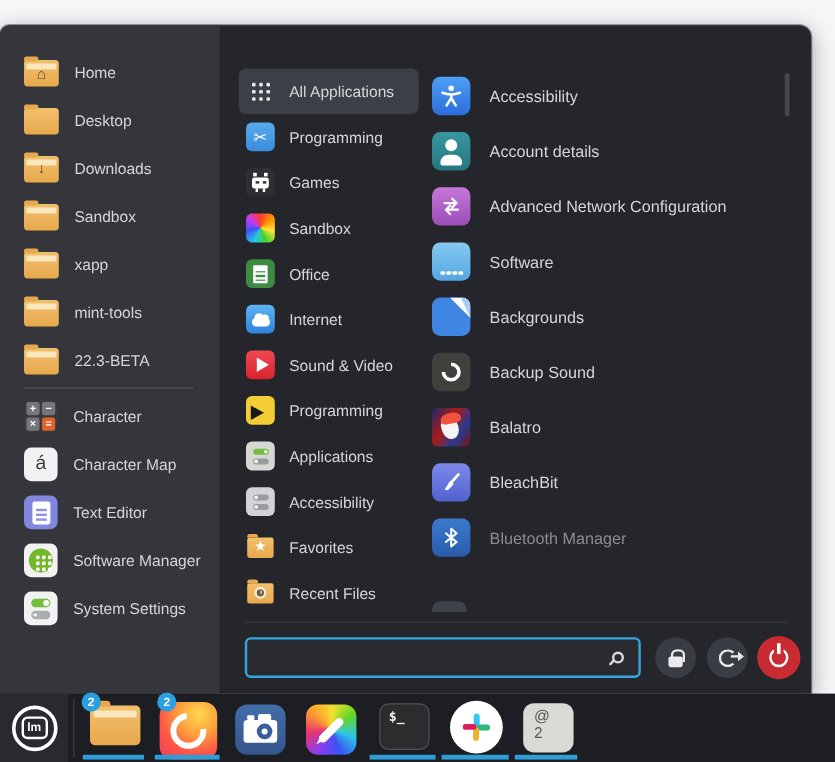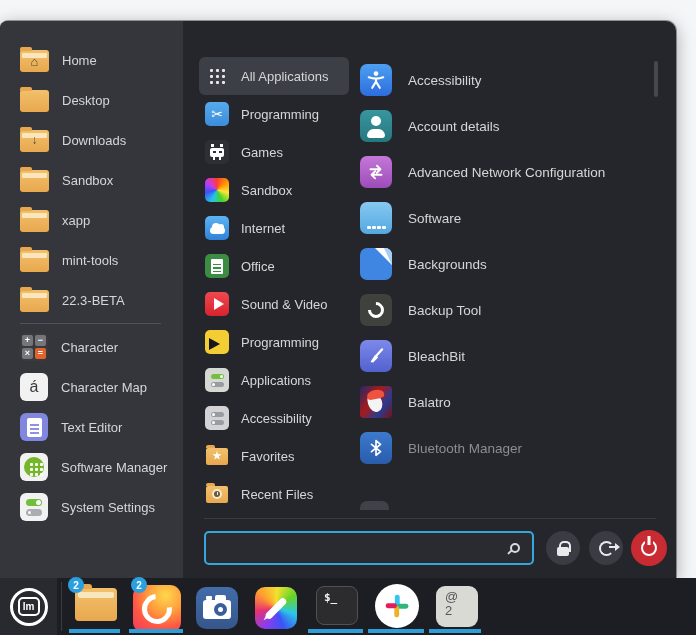--- a/index.html
+++ b/index.html
@@ -288,34 +288,34 @@
             <b></b>
           </span>
         </span>
       <span class="lbl">Games</span>
     </div>
     <div class="crow">
       <span class="ci c-graphics"></span>
       <span class="lbl">Sandbox</span>
     </div>
     <div class="crow">
-      <span class="ci c-internet">
-          <span class="cloud"></span>
-        </span>
-      <span class="lbl">Internet</span>
-    </div>
-    <div class="crow">
       <span class="ci c-office">
           <span class="page">
             <i></i>
             <i></i>
             <i></i>
           </span>
         </span>
       <span class="lbl">Office</span>
+    </div>
+    <div class="crow">
+      <span class="ci c-internet">
+          <span class="cloud"></span>
+        </span>
+      <span class="lbl">Internet</span>
     </div>
     <div class="crow">
       <span class="ci c-sound">
           <span class="ptri"></span>
         </span>
       <span class="lbl">Sound &amp; Video</span>
     </div>
     <div class="crow">
       <span class="ci c-prog">
           <span class="btri"></span>
@@ -389,39 +389,39 @@
       <span class="ai a-bg">
           <span class="curl"></span>
           <span class="curl2"></span>
         </span>
       <span class="lbl">Backgrounds</span>
     </div>
     <div class="arow">
       <span class="ai a-backup">
           <span class="ring"></span>
         </span>
-      <span class="lbl">Backup Tool</span>
+      <span class="lbl">Backup Sound</span>
+    </div>
+    <div class="arow">
+      <span class="ai a-balatro">
+          <span class="bal-w"></span>
+          <span class="bal-r"></span>
+        </span>
+      <span class="lbl">Balatro</span>
     </div>
     <div class="arow">
       <span class="ai a-bleach">
         <svg width="20" height="20" viewBox="0 0 18 18">
             <path d="M14.5 3 L9.5 8.5" stroke="#fff" stroke-width="2" stroke-linecap="round"></path>
             <path d="M4 14.5 L8.2 7.8 L11 10.2 L6.5 14.8 Z" fill="#fff"></path>
           </svg>
       </span>
       <span class="lbl">BleachBit</span>
     </div>
     <div class="arow">
-      <span class="ai a-balatro">
-          <span class="bal-w"></span>
-          <span class="bal-r"></span>
-        </span>
-      <span class="lbl">Balatro</span>
-    </div>
-    <div class="arow">
       <span class="ai a-bt">
         <svg width="18" height="18" viewBox="0 0 16 16">
             <path d="M8 1.5 L12 4.8 L8 8 L12 11.2 L8 14.5 V1.5 M8 8 L4 4.8 M8 8 L4 11.2" stroke="#fff" stroke-width="1.5" fill="none" stroke-linecap="round" stroke-linejoin="round"></path>
           </svg>
       </span>
       <span class="lbl dim">Bluetooth Manager</span>
     </div>
   </div>
 
   <div class="partial-icon"></div>

